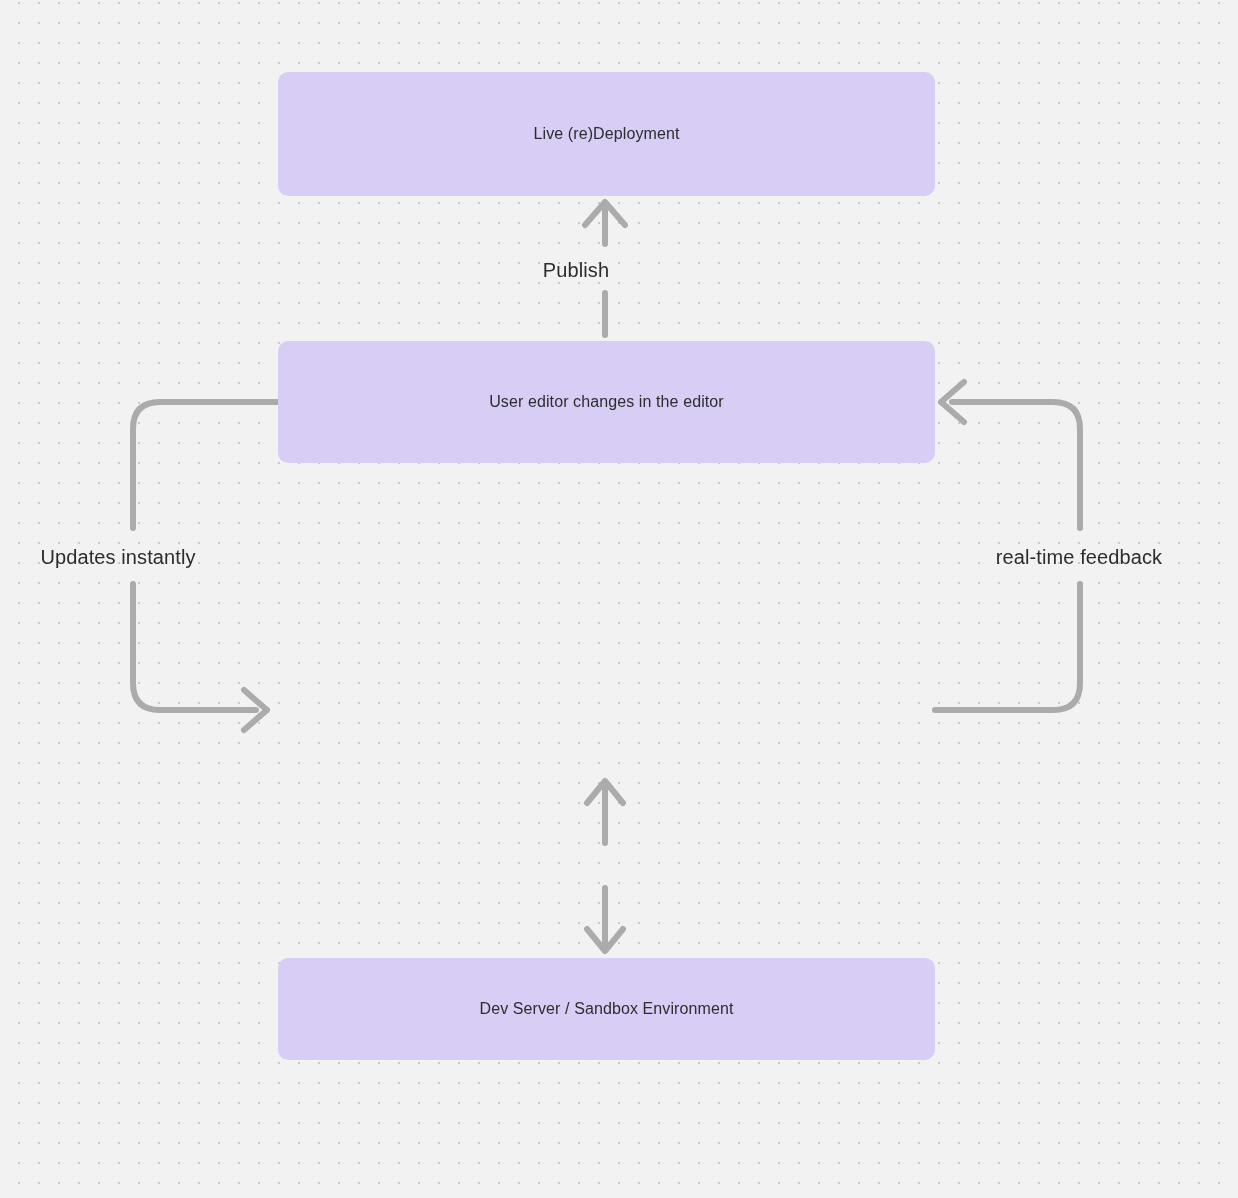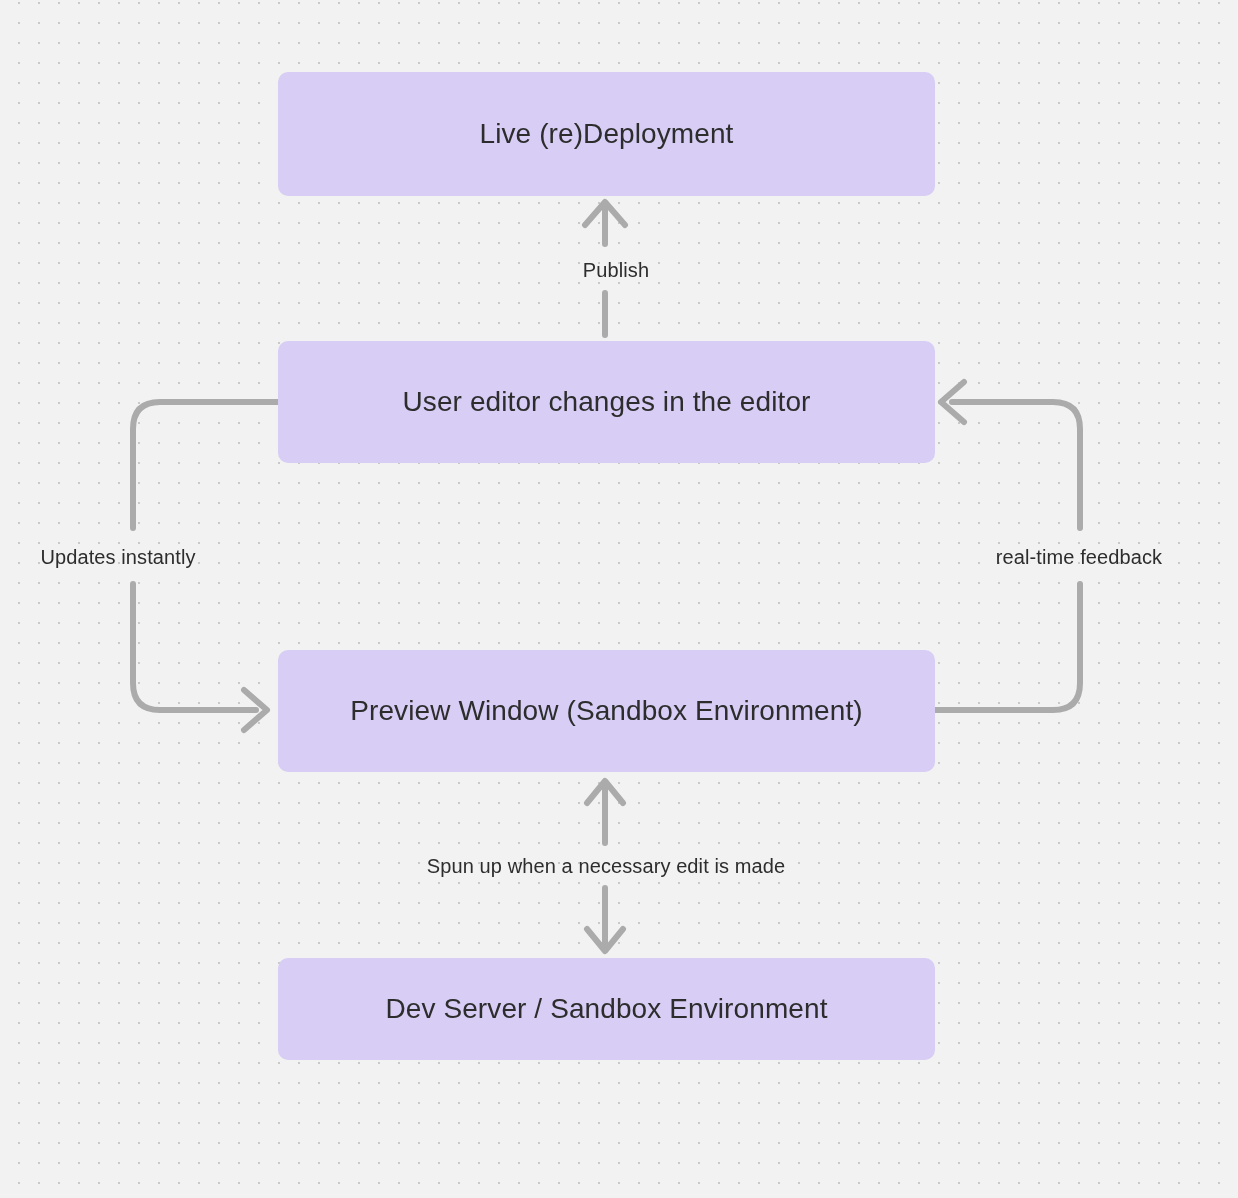--- a/index.html
+++ b/index.html
@@ -40,38 +40,38 @@
     position: absolute;
     left: 278px;
     width: 657px;
     background: var(--node-fill);
     border-radius: 10px;
     display: flex;
     align-items: center;
     justify-content: center;
   }
   .node span {
-    font-size: 28px;
+    font-size: 16px;
     color: var(--text-color);
     letter-spacing: 0.1px;
     text-align: center;
   }
   .node-live     { top: 72px;  height: 124px; }
   .node-user     { top: 341px; height: 122px; }
   .node-preview  { top: 650px; height: 122px; }
   .node-devsrv   { top: 958px; height: 102px; }
   .edge-label {
     position: absolute;
     transform: translate(-50%, -50%);
     font-size: 20px;
     color: var(--text-color);
     letter-spacing: 0.1px;
     white-space: nowrap;
   }
-  .label-publish  { left: 616px;  top: 270px; }
+  .label-publish  { left: 576px;  top: 270px; }
   .label-updates  { left: 118px;  top: 557px; }
   .label-feedback { left: 1079px; top: 557px; }
   .label-spunup   { left: 606px;  top: 866px; }
 </style>
 </head>
 <body>
 
 <div class="canvas">
 
   <svg class="edges" viewBox="0 0 1238 1198">
@@ -88,29 +88,25 @@
   </svg>
 
   <div class="node node-live">
     <span>Live (re)Deployment</span>
   </div>
 
   <div class="node node-user">
     <span>User editor changes in the editor</span>
   </div>
 
-  <div class="node node-preview">
-    <span>Preview Window (Sandbox Environment)</span>
-  </div>
 
   <div class="node node-devsrv">
     <span>Dev Server / Sandbox Environment</span>
   </div>
 
   <div class="edge-label label-publish">Publish</div>
 
   <div class="edge-label label-updates">Updates instantly</div>
 
   <div class="edge-label label-feedback">real-time feedback</div>
 
-  <div class="edge-label label-spunup">Spun up when a necessary edit is made</div>
 
 </div>
 
 </body></html>

